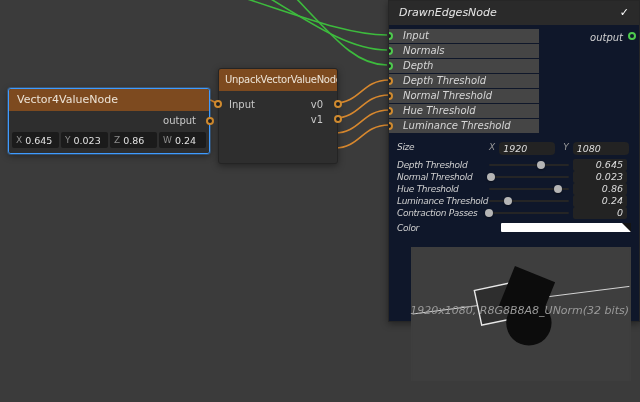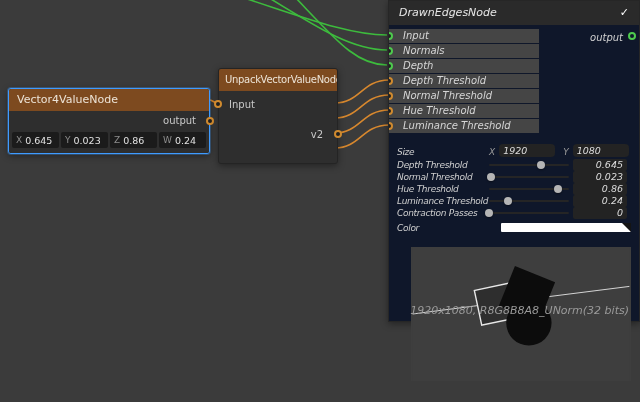--- a/index.html
+++ b/index.html
@@ -48,21 +48,21 @@
   .drow{position:relative;height:14px;margin-bottom:1px;background:#454545;line-height:14px;
         font-size:10px;color:#d6d6d6;padding-left:14px;box-sizing:border-box;white-space:nowrap;overflow:hidden;}
   .drow .port{left:-4px;top:3px;}
   .dout{position:absolute;right:0;top:28px;height:14px;line-height:14px;padding-right:16px;}
   .dout .lbl{font-size:10px;color:#d0d0d0;}
   .dout .port{right:3px;top:3px;background:transparent;}
 
   .dprops{position:absolute;left:8px;right:8px;top:141px;}
   .plab{width:92px;flex:none;font-size:9px;letter-spacing:-0.3px;color:#cfcfcf;
         white-space:nowrap;overflow:hidden;}
-  .size-row{display:flex;align-items:flex-end;height:15px;margin-bottom:2px;}
+  .size-row{display:flex;align-items:flex-start;height:15px;margin-bottom:2px;}
   .axis2{color:#9a9a9a;font-size:9px;margin-right:4px;}
   .sbox{width:52px;height:13px;background:#232323;border-radius:4px;font-size:9.5px;color:#dddddd;
         line-height:13px;padding-left:4px;margin-right:8px;overflow:hidden;}
   .srow{display:flex;align-items:center;height:12px;}
   .slider{position:relative;width:80px;height:12px;margin-right:4px;flex:none;cursor:pointer;}
   .track{position:absolute;left:0;right:0;top:5px;height:2px;background:#252525;border-radius:1px;}
   .handle{position:absolute;top:2px;width:8px;height:8px;border-radius:50%;background:#b5b5b5;
           transform:translateX(-4px);box-shadow:0 1px 2px rgba(0,0,0,.4);}
   .vbox{width:54px;height:12px;background:#232323;border-radius:2px;font-size:9.5px;color:#dddddd;
         line-height:12px;text-align:right;padding-right:4px;box-sizing:border-box;}
@@ -118,22 +118,26 @@
     </div>
   </div>
 
   <div class="node" id="unpack">
     <div class="ntitle">UnpackVectorValueNode</div>
     <div class="nbody">
       <div class="in-row">
         <span class="port orange"></span>
         <span class="lbl">Input</span>
       </div>
-      <div class="vrow" style="top:36px;">
-        <span class="lbl">v2</span>
+      <div class="vrow" style="top:6px;">
+        <span class="lbl">v0</span>
+        <span class="port orange"></span>
+      </div>
+      <div class="vrow" style="top:21px;">
+        <span class="lbl">v1</span>
         <span class="port orange"></span>
       </div>
     </div>
   </div>
 
   <div class="node" id="drawn">
     <div class="dtitle">
       <span>DrawnEdgesNode</span>
       <span class="check">✓</span>
     </div>

